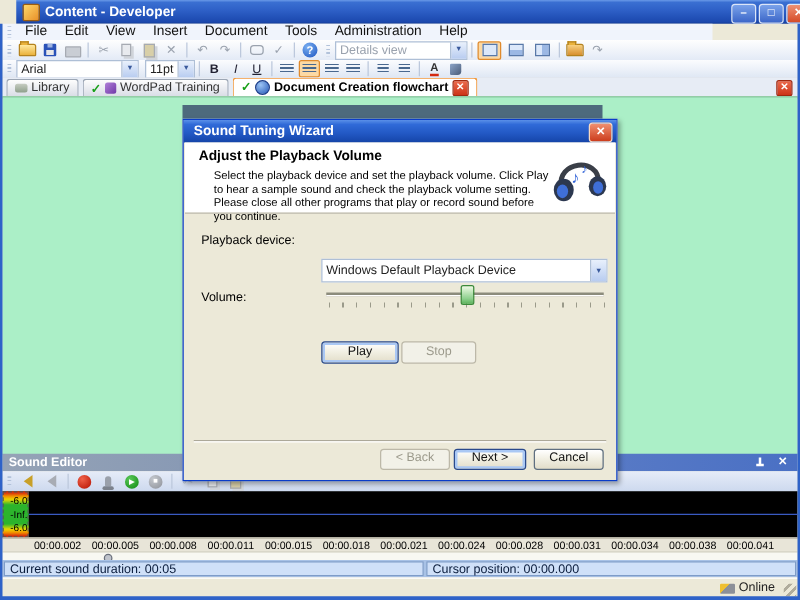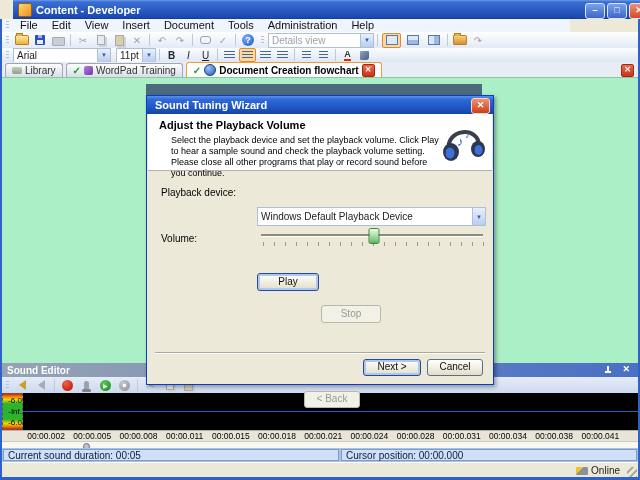--- a/index.html
+++ b/index.html
@@ -104,21 +104,21 @@
   #vol-slider{position:absolute;left:114px;top:131px;width:222px;height:22px;}
   #vol-track{position:absolute;left:0;top:7px;width:100%;height:2px;background:#8c8c7c;
     border-bottom:1px solid #fff;}
   #vol-ticks{position:absolute;left:2px;top:15px;width:100%;height:4px;
     background:repeating-linear-gradient(90deg,#9a9a8a 0 1px,transparent 1px 11px);}
   #vol-thumb{position:absolute;top:1px;width:9px;height:14px;transform:translateX(-50%);
     background:linear-gradient(180deg,#eefae4,#8ed08e 70%,#5cb45c);border:1px solid #3a8a3a;border-radius:2px;}
   .xpbtn{position:absolute;background:linear-gradient(180deg,#ffffff,#f2f0e4 45%,#e2ddc9);
     border:1px solid #5f6f80;border-radius:3px;font-size:10px;color:#111;text-align:center;}
   .xpbtn.focus{box-shadow:inset 0 0 0 2px #aac8f4;border-color:#2a4a8c;}
-  .xpbtn.disabled{color:#9c9a8c;border-color:#bcb8a8;background:#f2f1e8;margin-top:32px;}
+  .xpbtn.disabled{color:#9c9a8c;border-color:#bcb8a8;background:#f2f1e8;}
   #dlg-footsep{position:absolute;left:8px;right:8px;top:256px;height:0;
     border-top:1px solid #aca899;border-bottom:1px solid #fff;}
 
   
   #se-title{left:2px;top:363px;width:636px;height:14px;
     background:linear-gradient(90deg,#95a3b6,#8597b4 30%,#5b7cc6 70%,#4a70c4);
     color:#fff;font-size:10px;font-weight:bold;display:flex;align-items:center;padding-left:5px;box-sizing:border-box;}
   #se-pin{position:absolute;right:26px;top:3px;width:8px;height:8px;}
   #se-pin:before{content:"";position:absolute;left:3px;top:0;width:2px;height:6px;background:#fff;}
   #se-pin:after{content:"";position:absolute;left:1px;top:5px;width:6px;height:2px;background:#fff;}

